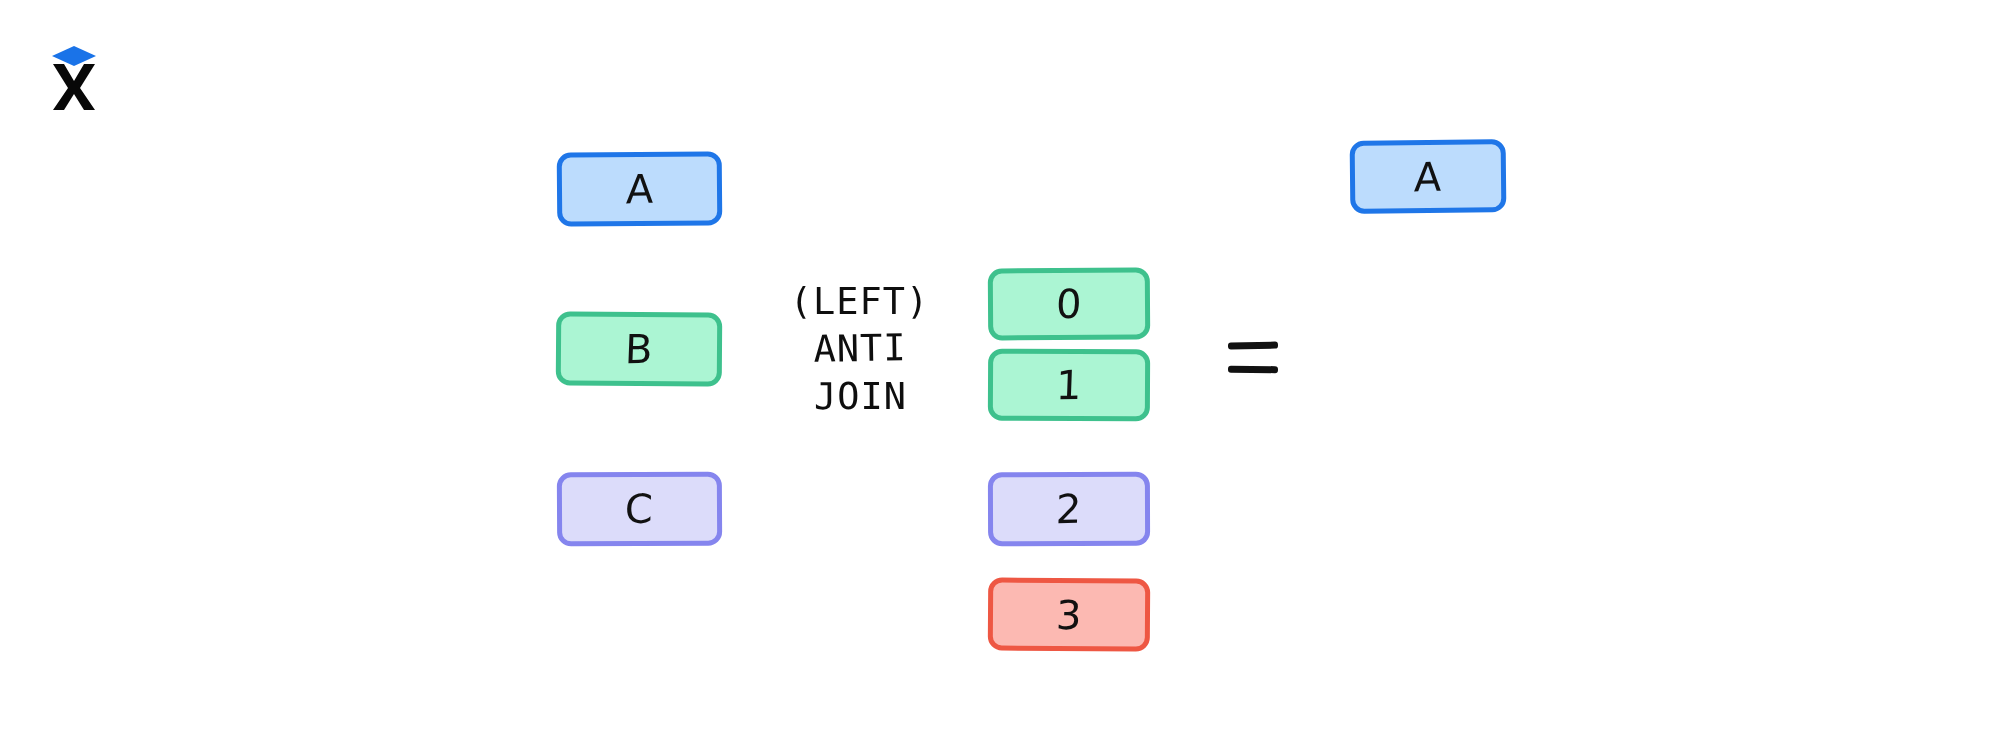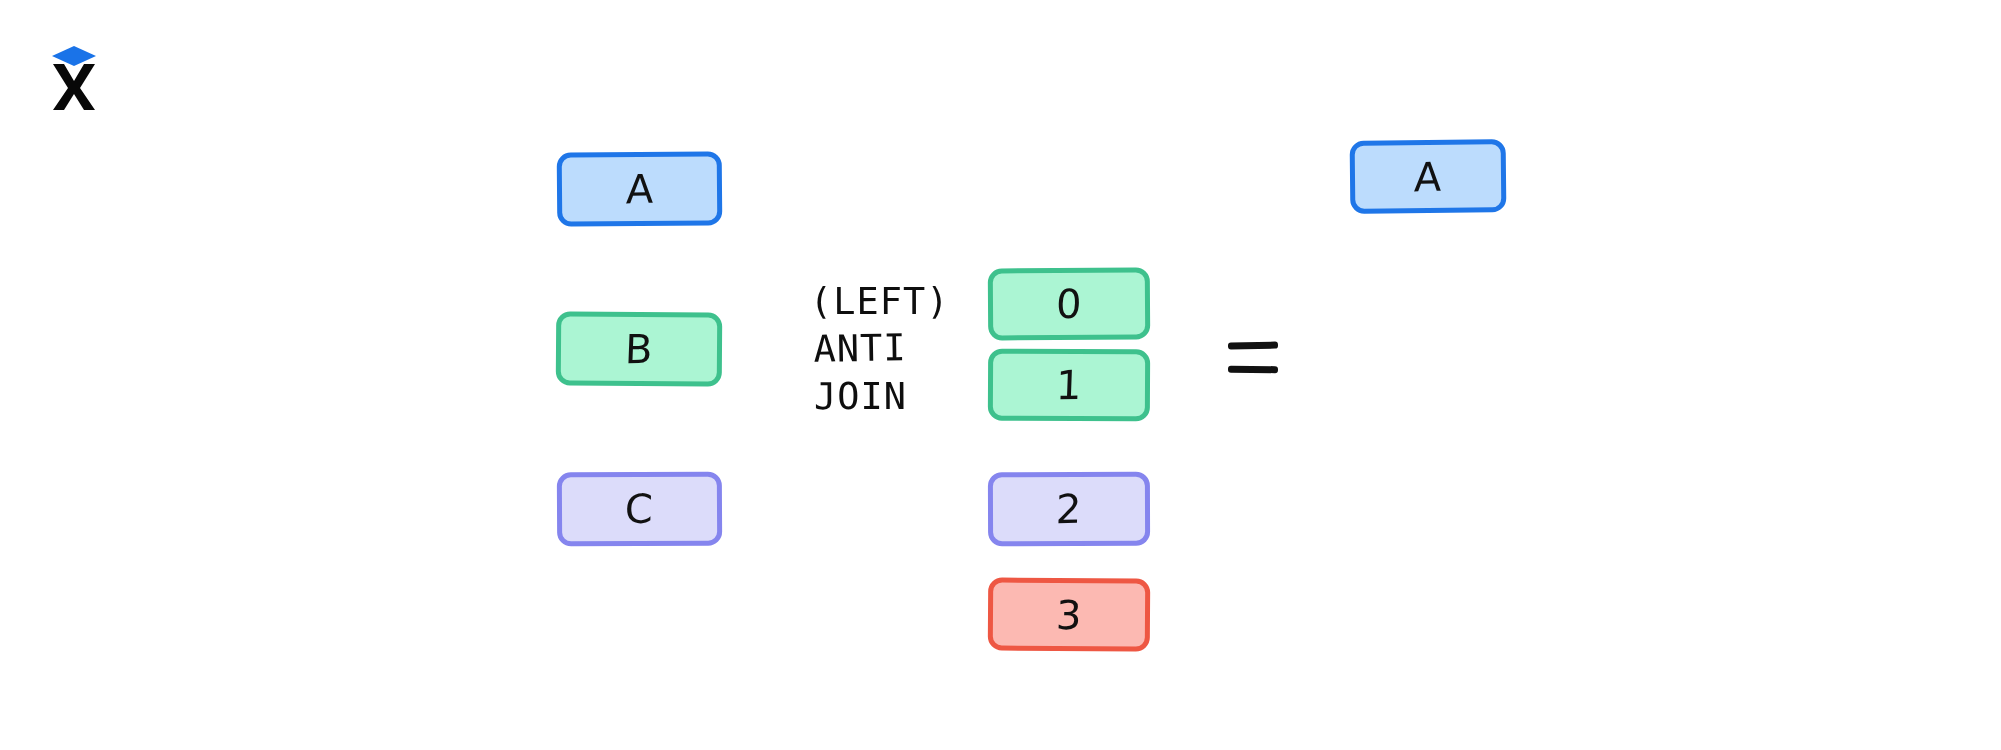--- a/index.html
+++ b/index.html
@@ -62,21 +62,21 @@
     width: 180px;
     text-align: center;
     font-family: "DejaVu Sans Mono", monospace;
     font-size: 37px;
     line-height: 1.28;
     color: #0e0e0e;
     letter-spacing: 1px;
     transform: rotate(-0.6deg);
   }
   .op-text div { white-space: nowrap; }
-  .op-line-1 { transform: rotate(0.5deg); text-align: right; }
+  .op-line-1 { transform: rotate(0.5deg); }
   .op-line-2 { transform: rotate(-0.4deg); }
   .op-line-3 { transform: rotate(0.3deg); }
 
   
   .equals {
     position: absolute;
     left: 1228px;
     top: 340px;
     width: 52px;
     height: 42px;

